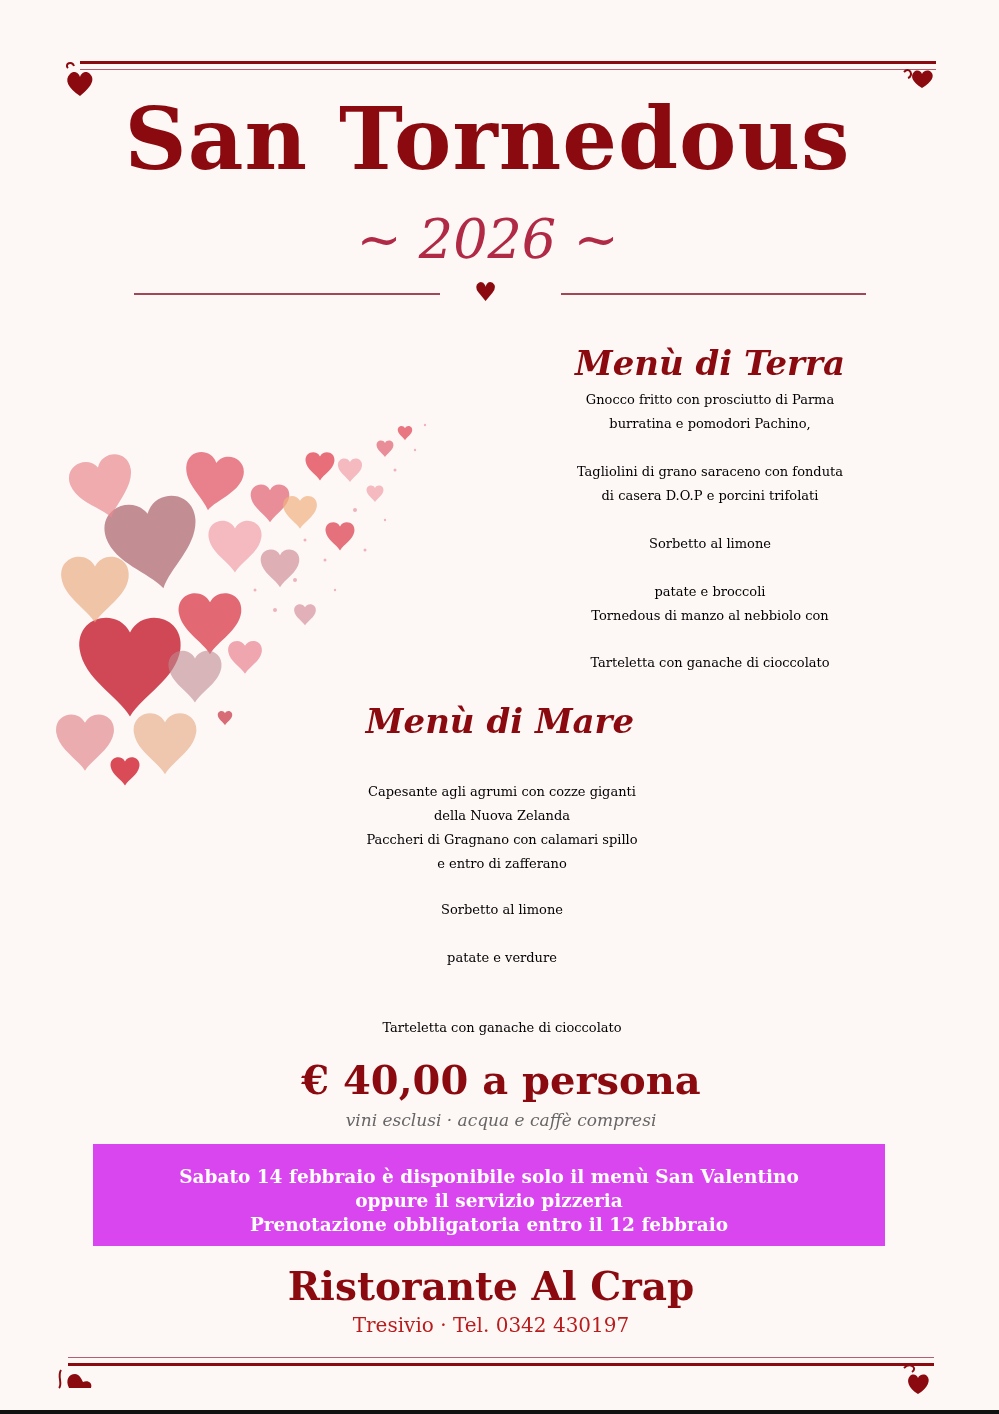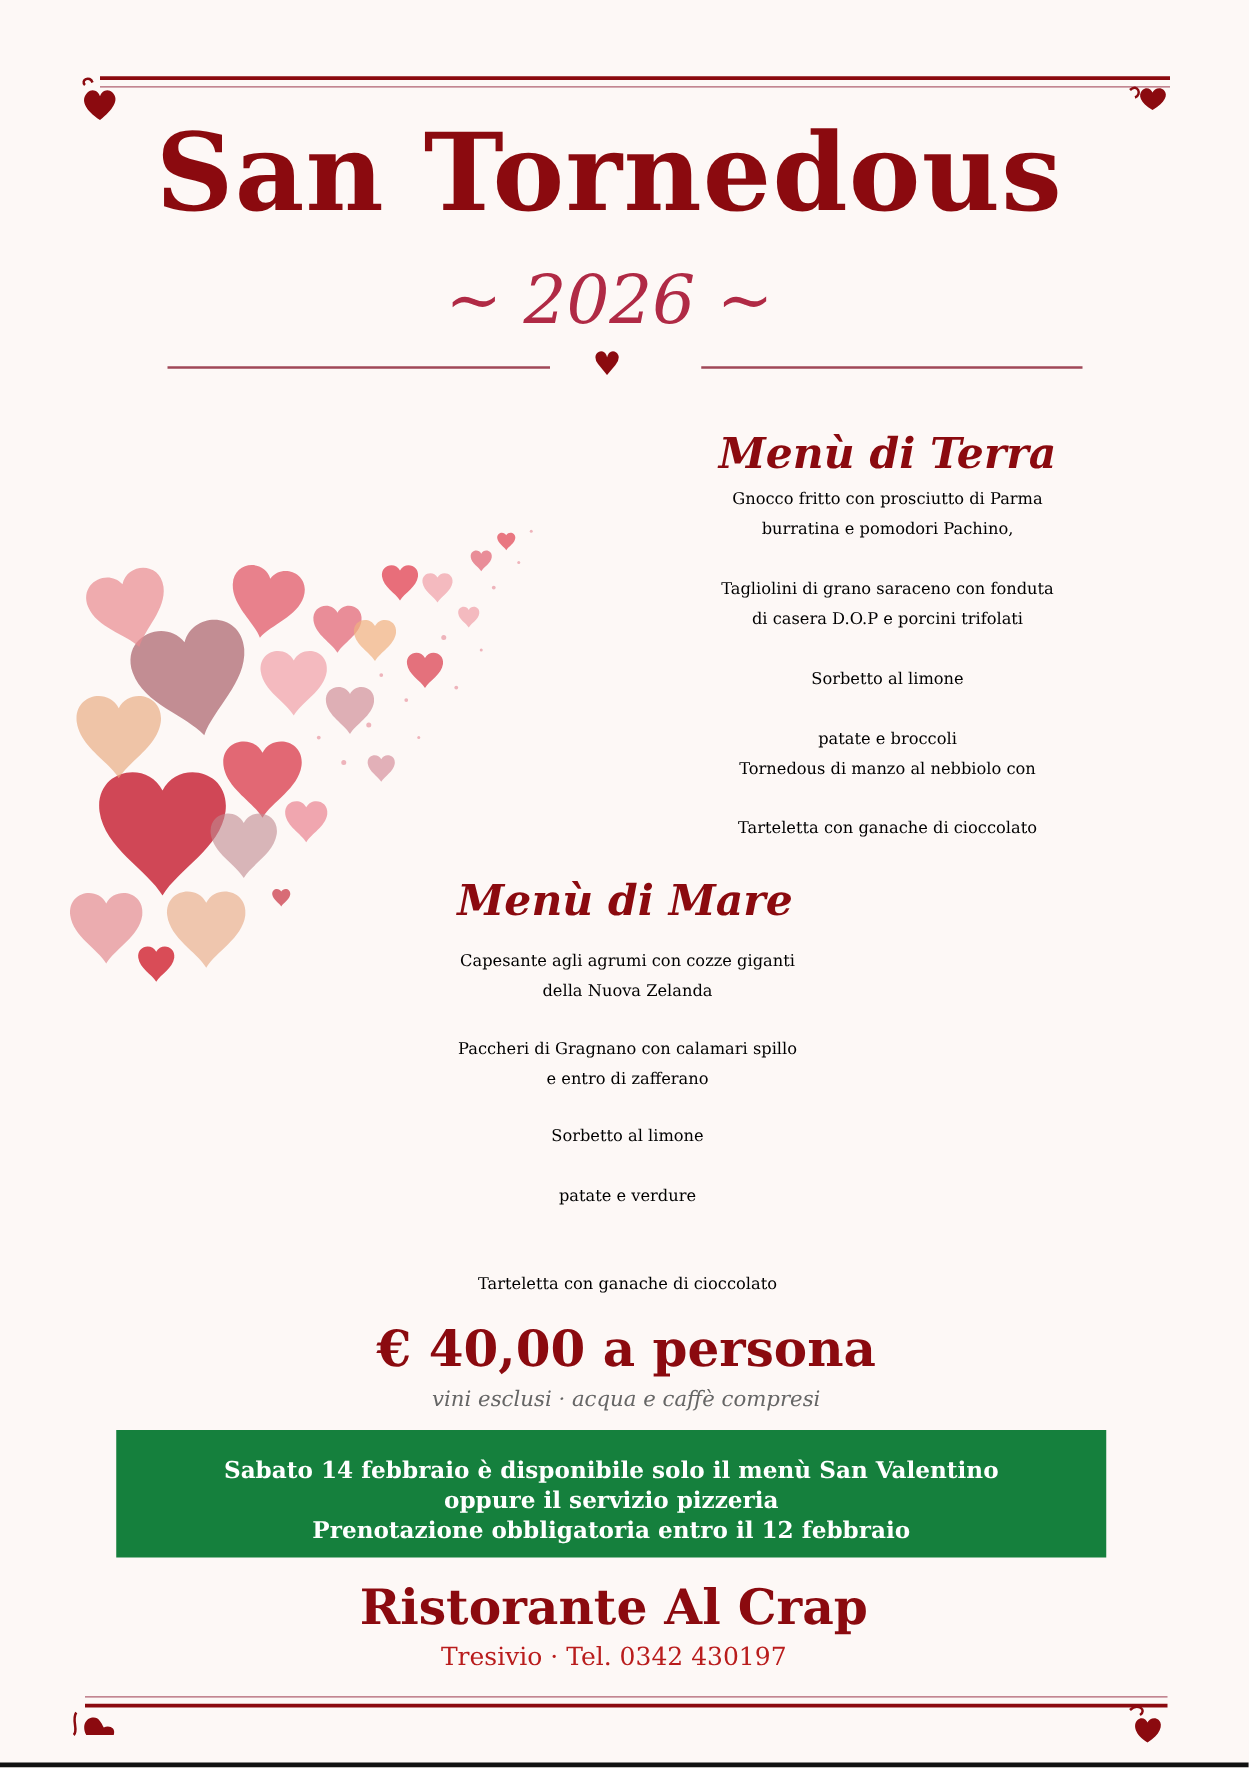--- a/index.html
+++ b/index.html
@@ -7,21 +7,21 @@
   .abs{position:absolute;}
   .line{position:absolute;background:#8b0a0f;}
   .title{position:absolute;left:0;width:975px;top:88px;text-align:center;font-family:"DejaVu Serif",serif;font-weight:bold;font-size:86px;color:#8b0a0f;letter-spacing:1px;}
   .year{position:absolute;left:0;width:975px;top:196px;text-align:center;font-family:"DejaVu Serif",serif;font-style:italic;font-size:54px;color:#b02a45;margin-top:12px;}
   .divl{position:absolute;top:293px;height:2px;background:#a04858;}
   .heart-sm{position:absolute;left:474px;top:279px;font-size:26px;color:#8b0a0f;line-height:1;}
   .sec-title{position:absolute;font-family:"DejaVu Serif",serif;font-style:italic;font-weight:bold;font-size:34px;color:#8b0a0f;text-align:center;}
   .item{position:absolute;text-align:center;font-family:"DejaVu Serif",serif;font-size:13px;color:#000000;line-height:24px;}
   .price{position:absolute;left:0;width:1002px;top:1056px;text-align:center;font-weight:bold;font-size:40px;color:#8b0a0f;}
   .pricenote{position:absolute;left:0;width:1002px;top:1110px;text-align:center;font-style:italic;font-size:17px;color:#666;}
-  .banner{position:absolute;left:93px;top:1144px;width:792px;height:102px;background:#15803d;color:#fff;text-align:center;font-weight:bold;font-size:18.5px;line-height:24px;box-sizing:border-box;padding-top:21px;}
+  .banner{position:absolute;left:93px;top:1144px;width:792px;height:102px;background:#d946ef;color:#fff;text-align:center;font-weight:bold;font-size:18.5px;line-height:24px;box-sizing:border-box;padding-top:21px;}
   .rname{position:absolute;left:0;width:982px;top:1263px;text-align:center;font-weight:bold;font-size:39px;color:#8b0a0f;}
   .raddr{position:absolute;left:0;width:982px;top:1313px;text-align:center;font-size:20px;color:#b91c1c;}
   .bottombar{position:absolute;left:0;top:1410px;width:999px;height:4px;background:#111;}
 </style>
 </head>
 <body>
 
 <div class="line" style="left:80px;top:61px;width:856px;height:3px;"></div>
 <div class="line" style="left:80px;top:69px;width:856px;height:1px;background:#b06070;"></div>
 <svg class="abs" style="left:60px;top:58px" width="40" height="42" viewBox="0 0 40 42">
@@ -96,21 +96,21 @@
   </div>
 <div class="item" style="left:480px;width:460px;top:580px;">
     <div>patate e broccoli</div>
     <div>Tornedous di manzo al nebbiolo con</div>
   </div>
 <div class="item" style="left:480px;width:460px;top:651px;">
     <div>Tarteletta con ganache di cioccolato</div>
   </div>
 
 <div class="sec-title" style="left:330px;width:340px;top:701px;">Menù di Mare</div>
-<div class="item" style="left:272px;width:460px;top:758px;">
+<div class="item" style="left:272px;width:460px;top:780px;">
     <div>Capesante agli agrumi con cozze giganti</div>
     <div>della Nuova Zelanda</div>
   </div>
 <div class="item" style="left:272px;width:460px;top:828px;">
     <div>Paccheri di Gragnano con calamari spillo</div>
     <div>e entro di zafferano</div>
   </div>
 <div class="item" style="left:272px;width:460px;top:898px;">
     <div>Sorbetto al limone</div>
   </div>

